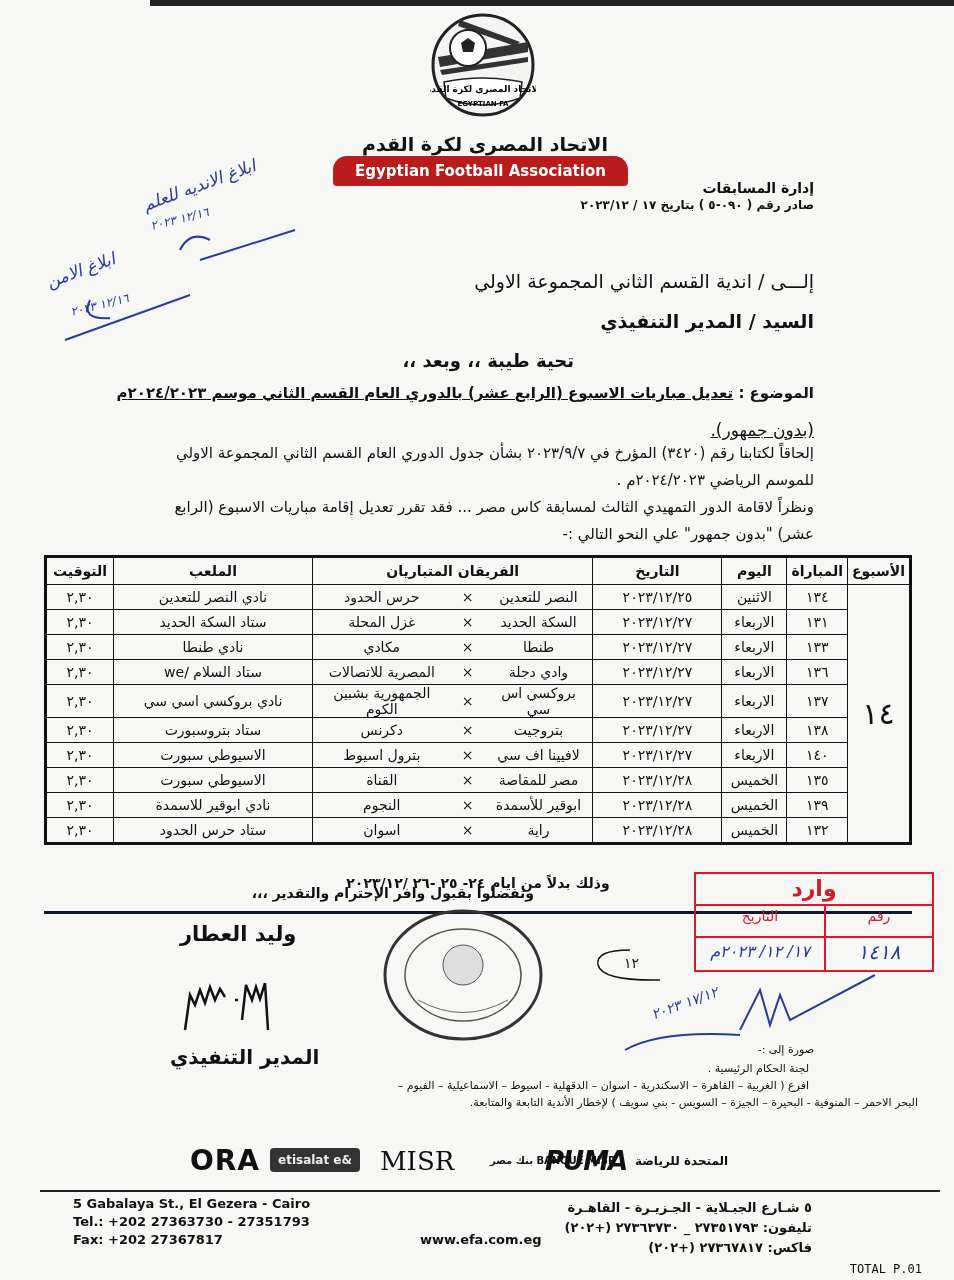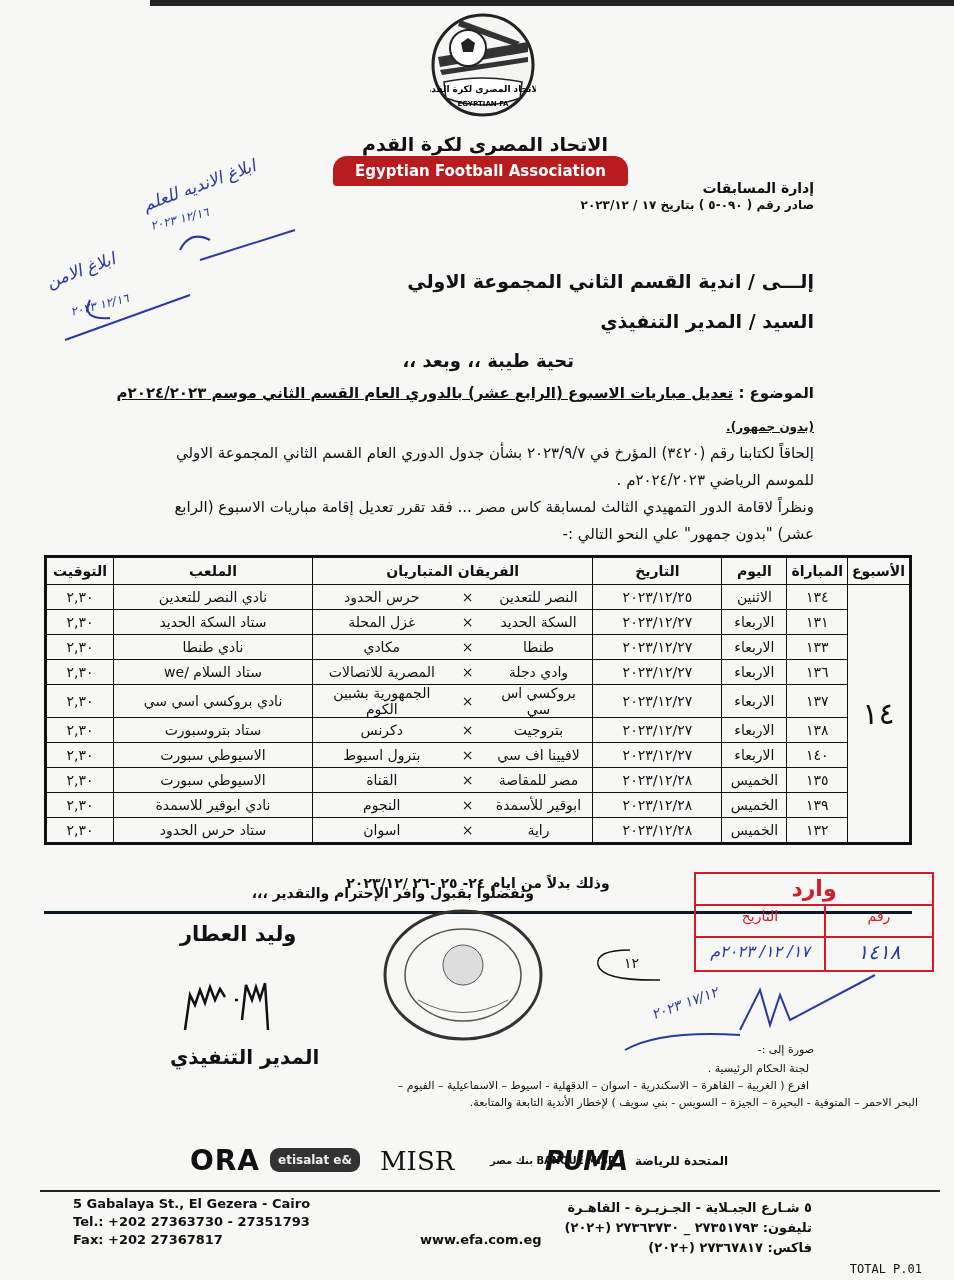--- a/index.html
+++ b/index.html
@@ -5,26 +5,26 @@
   html,body{margin:0;padding:0;}
   body{width:954px;height:1280px;background:#f7f7f5;position:relative;overflow:hidden;font-family:"DejaVu Sans",sans-serif;color:#111;}
   .abs{position:absolute;}
   .rtl{direction:rtl;text-align:right;}
   .topline{left:150px;top:0;width:804px;height:6px;background:#222;}
   .logo{left:430px;top:12px;width:106px;height:106px;}
   .ar-title{left:360px;top:133px;width:250px;text-align:center;font-weight:bold;font-size:19px;}
   .en-banner{left:333px;top:156px;width:295px;height:30px;background:#b91c1c;color:#fff;border-radius:14px 14px 4px 4px;text-align:center;font-size:15px;line-height:30px;font-weight:bold;}
   .dept{right:140px;top:180px;font-weight:bold;font-size:14px;}
   .issued{right:140px;top:198px;font-weight:bold;font-size:12px;}
-  .to-line{right:140px;top:270px;font-weight:bold;font-size:19px;}
+  .to-line{right:140px;top:270px;font-weight:normal;font-size:19px;}
   .sir-line{right:140px;top:310px;font-weight:bold;font-size:19px;}
   .greeting{right:380px;top:350px;font-weight:bold;font-size:18px;}
   .subject{right:140px;top:384px;font-weight:bold;font-size:15px;}
   .subject u{text-decoration:underline;}
-  .subject2{right:140px;top:420px;font-weight:bold;font-size:12px;text-decoration:underline;}
+  .subject2{right:140px;top:420px;font-weight:normal;font-size:17px;text-decoration:underline;}
   .para{right:140px;width:680px;font-size:15px;line-height:27px;}
   table.sched{position:absolute;left:44px;top:555px;width:868px;border-collapse:collapse;direction:rtl;font-size:14px;border:3px solid #111;}
   table.sched th{border:1.5px solid #111;font-weight:bold;height:26px;padding:0 4px;}
   table.sched td{border:1.5px solid #111;height:24px;text-align:center;padding:0 4px;}
   table.sched td.x{border-left:none;border-right:none;width:26px;}
   table.sched td.home{border-left:none;}
   table.sched td.away{border-right:none;}
   .week-num{font-size:30px;}
   .instead{left:44px;top:875px;width:868px;border-bottom:3px solid #0f172a;text-align:center;font-weight:bold;font-size:14px;padding-bottom:20px;}
   .closing{right:420px;top:885px;font-weight:bold;font-size:14px;}
@@ -246,21 +246,21 @@
   <path d="M5 80 Q40 60 120 65" stroke="#2b3a9e" stroke-width="2" fill="none"></path>
 </svg>
 
 <div class="abs copy rtl">صورة إلى :-</div>
 <div class="abs cc rtl" style="top:1060px;padding-right:5px;">لجنة الحكام الرئيسية .</div>
 <div class="abs cc rtl" style="top:1077px;padding-right:5px;">افرع ( الغربية – القاهرة – الاسكندرية - اسوان – الدقهلية - اسيوط – الاسماعيلية – الفيوم –</div>
 <div class="abs cc rtl" style="top:1094px;right:36px;">البحر الاحمر – المنوفية - البحيرة – الجيزة – السويس - بني سويف ) لإخطار الأندية التابعة والمتابعة.</div>
 
 <div class="abs sponsors">
   <div class="sp" style="left:0;font-size:28px;letter-spacing:1px;">ORA</div>
-  <div class="sp" style="left:80px;top:10px;height:24px;background:#333;color:#eee;font-size:12px;padding:0 8px;border-radius:9px;">etisalat e&amp;</div>
+  <div class="sp" style="left:80px;top:10px;height:24px;background:#333;color:#eee;font-size:12px;padding:0 8px;border-radius:4px;">etisalat e&amp;</div>
   <div class="sp" style="left:190px;font-size:26px;font-family:'DejaVu Serif',serif;font-weight:normal;">MISR</div>
   <div class="sp" style="left:300px;font-size:10px;">بنك مصر BANQUE MISR</div>
   <div class="sp" style="left:355px;font-size:26px;font-style:italic;letter-spacing:-1px;">PUMA</div>
   <div class="sp rtl" style="left:445px;font-size:12px;">المتحدة للرياضة</div>
 </div>
 
 <div class="abs footline"></div>
 
 <div class="abs addr-en">
   <div>5 Gabalaya St., El Gezera - Cairo</div>

